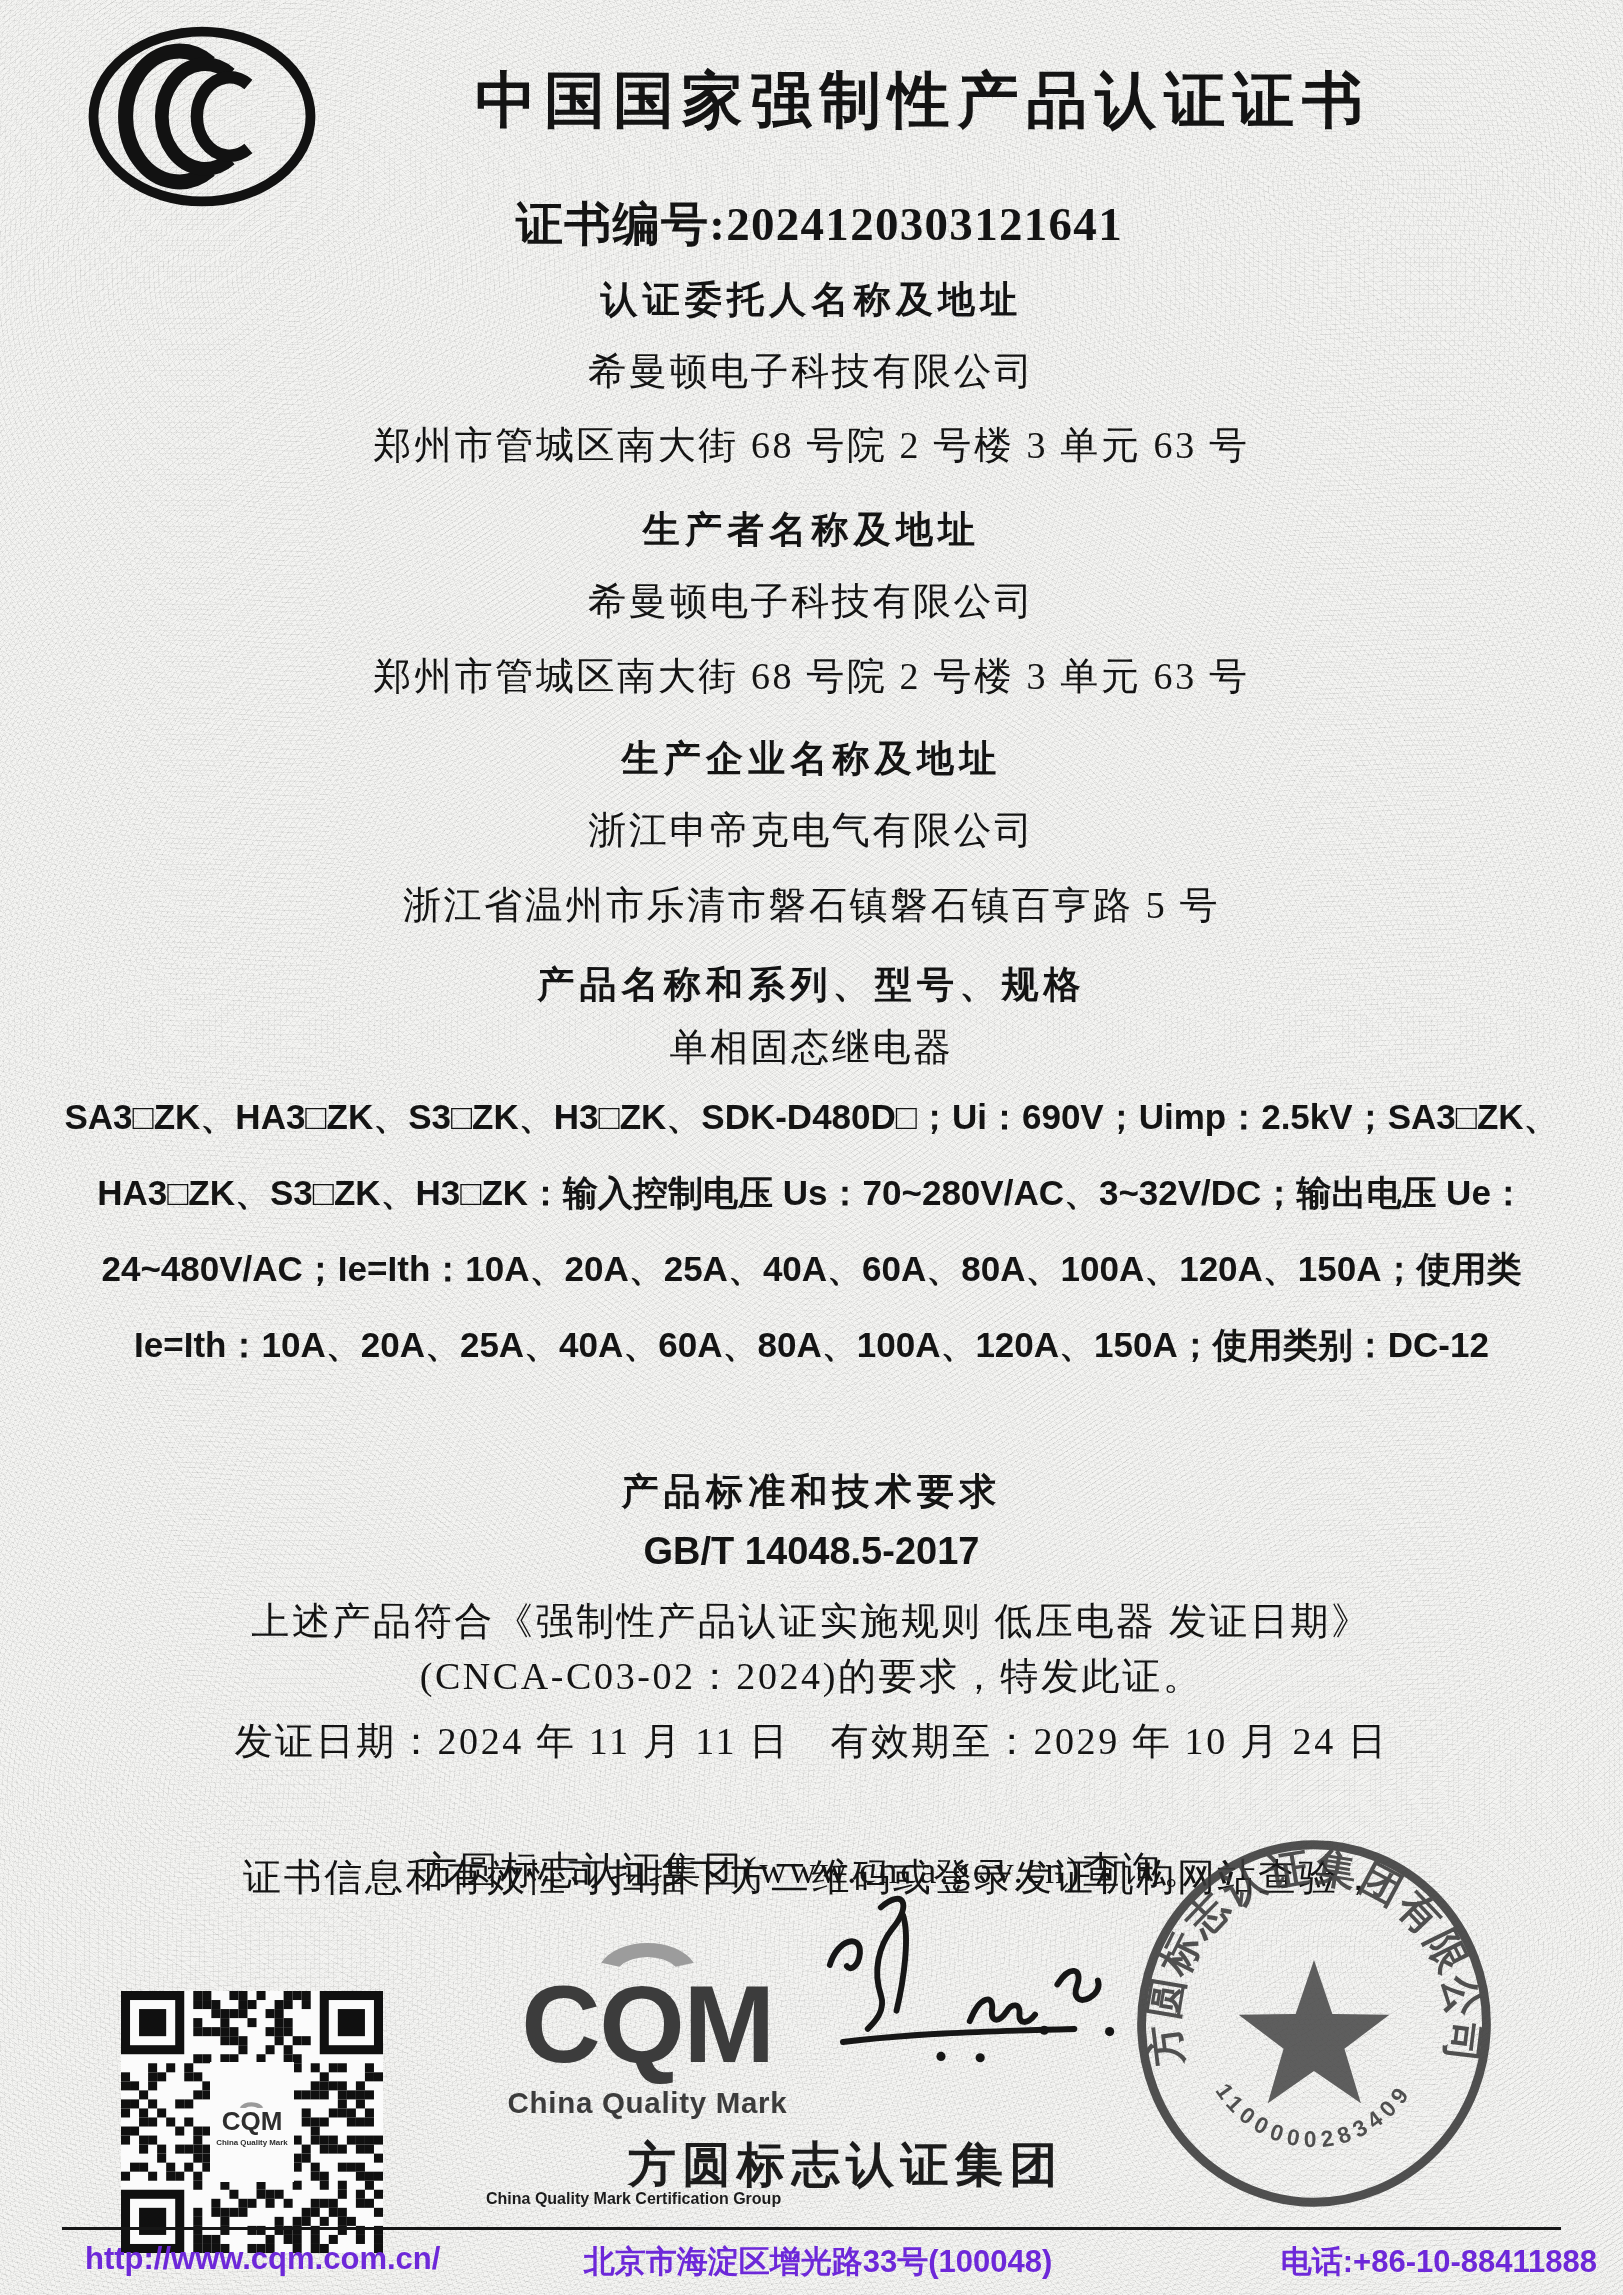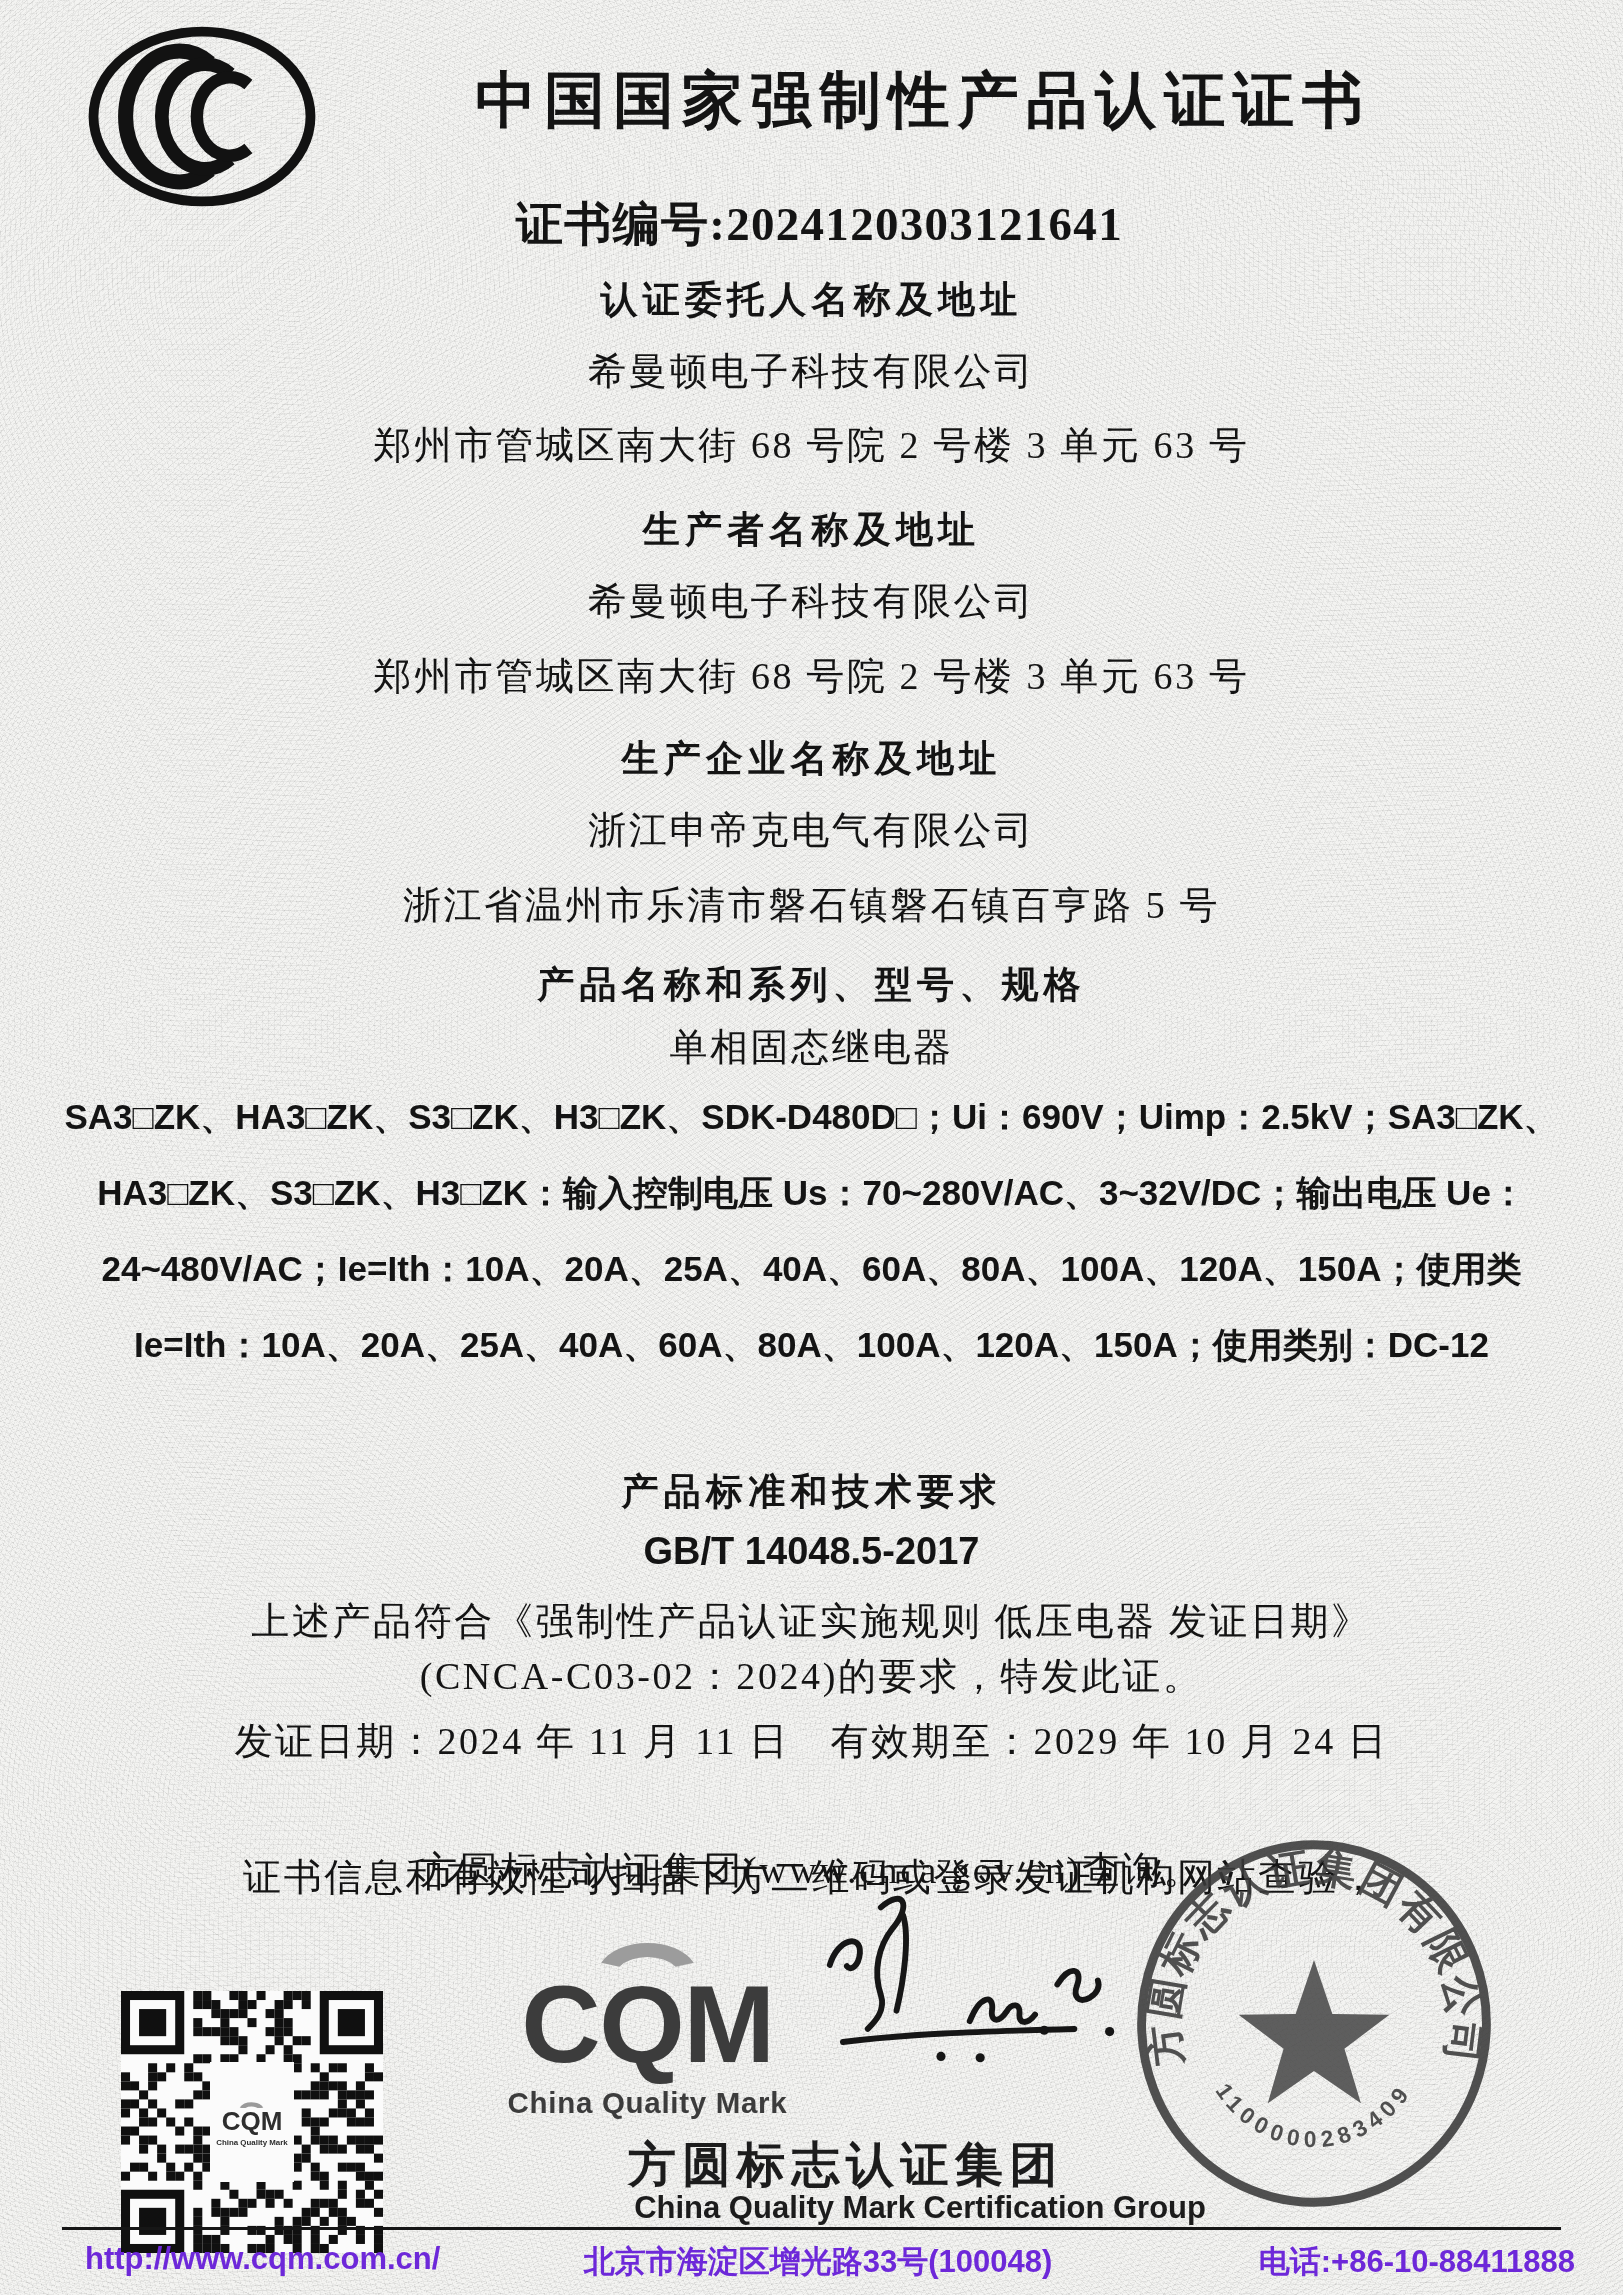--- a/index.html
+++ b/index.html
@@ -46,32 +46,32 @@
   .cqm-sub{
     font-family:"Liberation Sans","DejaVu Sans",sans-serif;font-weight:bold;
     font-size:29.5px;color:#3c3c3c;margin-top:6.5px;letter-spacing:0.7px;white-space:nowrap;
   }
   .group-cn{
     position:absolute;left:486px;top:2133px;width:720px;text-align:center;
     font-family:"Liberation Sans","DejaVu Sans",sans-serif;font-weight:bold;
     font-size:48px;letter-spacing:6.5px;color:#1c1c1c;white-space:nowrap;
   }
   .group-en{
-    position:absolute;left:486px;top:2190px;width:720px;text-align:right;
+    position:absolute;left:486px;top:2190px;width:720px;text-align:left;
     font-family:"Liberation Sans","DejaVu Sans",sans-serif;font-weight:bold;
-    font-size:31px;color:#1c1c1c;white-space:nowrap;
+    font-size:16px;color:#1c1c1c;white-space:nowrap;
   }
   .footer-rule{position:absolute;left:62px;top:2227px;width:1499px;border-top:3.9px solid #161616;}
   .footer-text{
     position:absolute;top:2241px;font-family:"Liberation Sans","DejaVu Sans",sans-serif;
     font-weight:bold;font-size:31px;color:#6d28d9;white-space:nowrap;
   }
   .f-web{left:85px;}
   .f-addr{left:484px;width:668px;text-align:center;}
-  .f-tel{right:48px;}
+  .f-tel{right:26px;}
   .stamp-wrap{position:absolute;left:1111px;top:1827px;width:406px;height:393px;opacity:.88;}
   .sig-wrap{position:absolute;left:805px;top:1873px;width:353px;height:223px;}
   .ccc-wrap{position:absolute;left:84px;top:25px;width:236px;height:183px;}
 </style>
 </head>
 <body>
 
 <div class="ccc-wrap">
   <svg width="236" height="183" viewBox="0 0 360 280">
     <ellipse cx="180" cy="140" rx="166" ry="130" fill="none" stroke="#121212" stroke-width="15"></ellipse>

